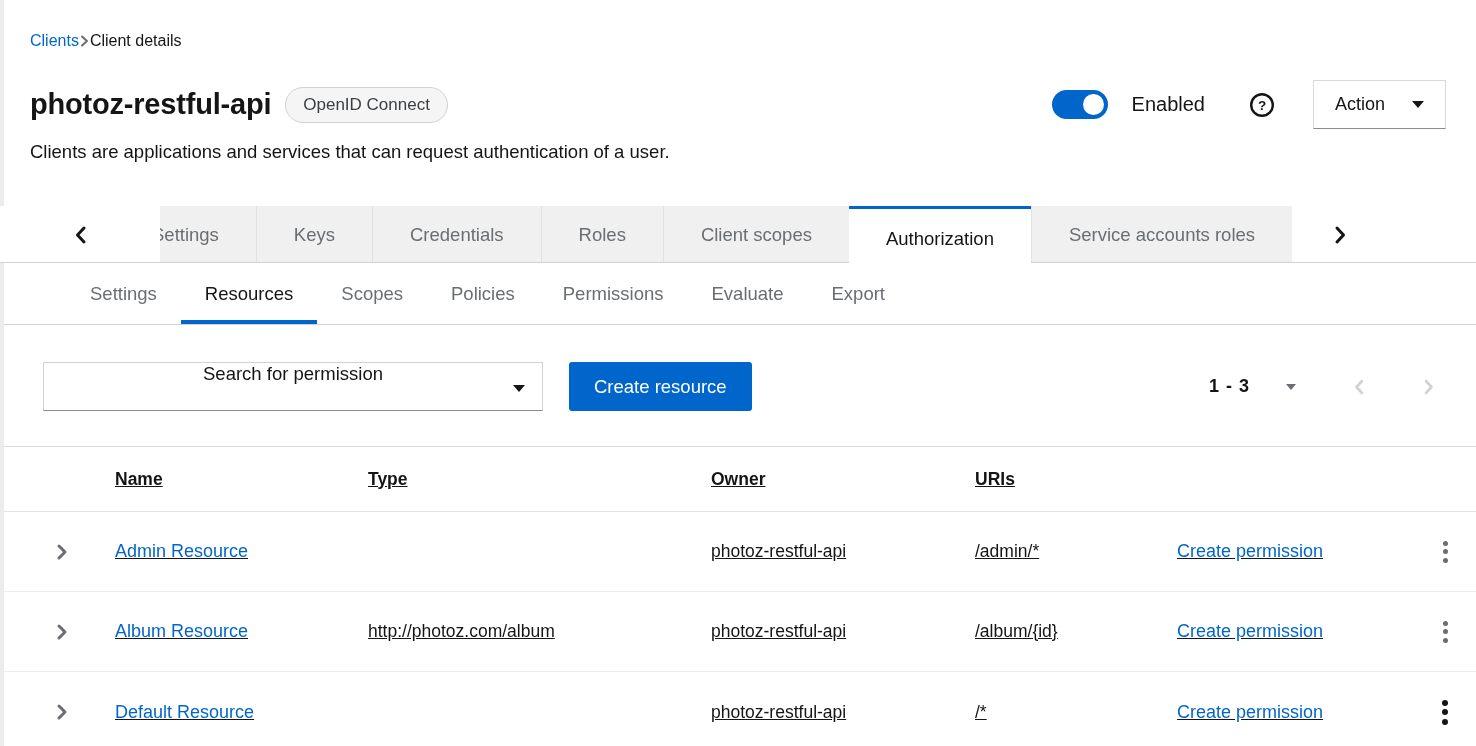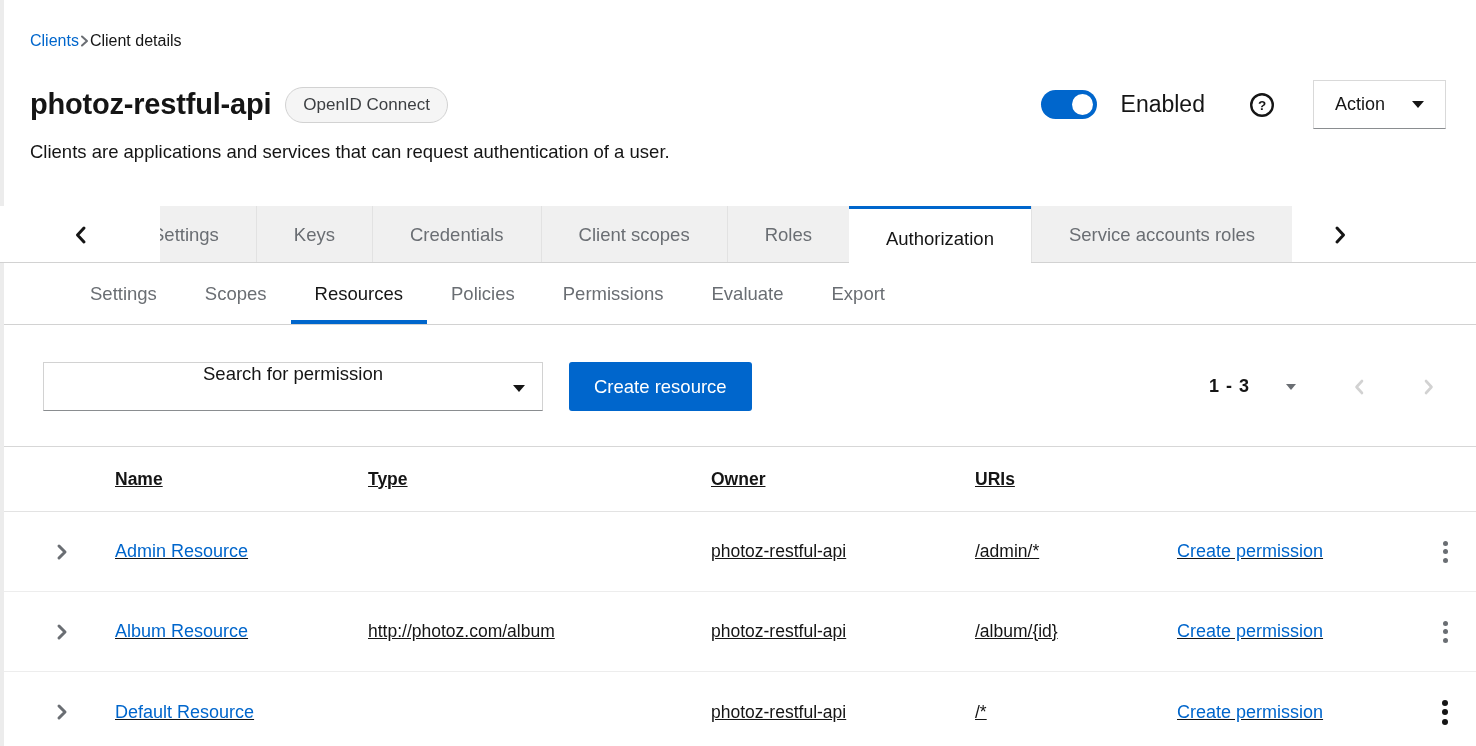--- a/index.html
+++ b/index.html
@@ -18,21 +18,21 @@
   
   .title-row { display:flex; align-items:center; margin:30px 30px 0 30px; }
   .page-title { font-size:29px; font-weight:600; letter-spacing:-0.2px; color:#151515; }
   .badge {
     margin-left:14px; font-size:17px; color:#3c3f42; background:#f5f5f5;
     border:1px solid #d2d2d2; border-radius:20px; padding:7px 17px; white-space:nowrap;
   }
   .header-controls { margin-left:auto; display:flex; align-items:center; }
   .toggle { width:56px; height:29px; border-radius:15px; background:#0066cc; position:relative; cursor:pointer; border:none; }
   .toggle .knob { position:absolute; right:4px; top:4px; width:21px; height:21px; border-radius:50%; background:#fff; }
-  .toggle-label { font-size:23px; margin-left:24px; color:#151515; }
+  .toggle-label { font-size:20px; margin-left:24px; color:#151515; }
   .help-btn { margin-left:44px; background:none; border:none; cursor:pointer; display:flex; }
   .action-btn {
     margin-left:38px; display:flex; align-items:center; gap:27px;
     background:#fff; border:1px solid #d9d9d9; border-bottom-color:#8a8d90;
     padding:13px 21px; font-size:18px; color:#151515; cursor:pointer;
     font-family:inherit;
   }
   .caret-down { width:0; height:0; border-left:6px solid transparent; border-right:6px solid transparent; border-top:7px solid #151515; }
   .description { margin:12px 30px 0 30px; font-size:18.5px; color:#151515; }
 
@@ -139,36 +139,36 @@
 <div class="tabs-bar">
   <button class="tab-scroll">
     <svg width="15" height="20" viewBox="0 0 15 20">
         <path d="M11 3 L4.5 10 L11 17" fill="none" stroke="#151515" stroke-width="3" stroke-linecap="round" stroke-linejoin="round"></path>
       </svg>
   </button>
   <div class="tabs-strip">
     <button class="tab">Settings</button>
     <button class="tab">Keys</button>
     <button class="tab">Credentials</button>
+    <button class="tab">Roles</button>
     <button class="tab">Client scopes</button>
-    <button class="tab">Roles</button>
     <button class="tab active">Authorization</button>
     <button class="tab">Service accounts roles</button>
   </div>
   <button class="tab-scroll right">
     <svg width="15" height="20" viewBox="0 0 15 20">
         <path d="M4 3 L10.5 10 L4 17" fill="none" stroke="#151515" stroke-width="3" stroke-linecap="round" stroke-linejoin="round"></path>
       </svg>
   </button>
 </div>
 
 <div class="subtabs">
   <button class="subtab">Settings</button>
+  <button class="subtab active">Resources</button>
   <button class="subtab">Scopes</button>
-  <button class="subtab active">Resources</button>
   <button class="subtab">Policies</button>
   <button class="subtab">Permissions</button>
   <button class="subtab">Evaluate</button>
   <button class="subtab">Export</button>
 </div>
 
 <div class="toolbar">
   <button class="search-select">
     <span class="sel-text">Search for permission</span>
     <span class="caret-down"></span>

